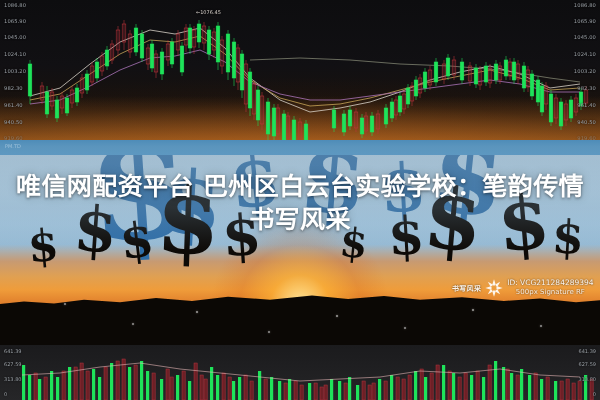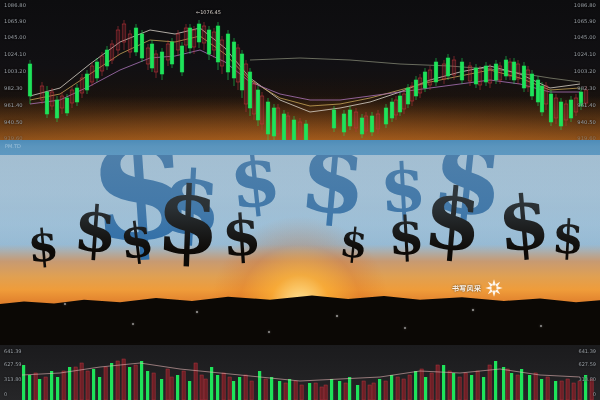--- a/index.html
+++ b/index.html
@@ -677,36 +677,44 @@
     <div class="sparkle" style="left:132px;top:168px;width:2px;height:2px;"></div>
     <div class="sparkle" style="left:196px;top:156px;width:1.6px;height:1.6px;"></div>
     <div class="sparkle" style="left:268px;top:176px;width:2px;height:2px;"></div>
     <div class="sparkle" style="left:336px;top:160px;width:1.6px;height:1.6px;"></div>
     <div class="sparkle" style="left:404px;top:172px;width:2px;height:2px;"></div>
     <div class="sparkle" style="left:472px;top:154px;width:1.6px;height:1.6px;"></div>
     <div class="sparkle" style="left:540px;top:170px;width:2px;height:2px;"></div>
 
     <div class="hero-scrim"></div>
 
+    <div class="title-wrap">
+      <div class="title-line">唯信网配资平台 巴州区白云台实验学校：笔韵传情</div>
+      <div class="title-line">书写风采</div>
+    </div>
   </div>
 
   <div class="watermark">
     <span class="wm-cn">书写风采</span>
     <svg class="wm-star" viewBox="0 0 24 24">
       <g fill="#ffffff">
         <path d="M12 1.6 L14.1 8.2 L12 9.4 L9.9 8.2 Z"></path>
         <path d="M22.4 12 L15.8 14.1 L14.6 12 L15.8 9.9 Z"></path>
         <path d="M12 22.4 L9.9 15.8 L12 14.6 L14.1 15.8 Z"></path>
         <path d="M1.6 12 L8.2 9.9 L9.4 12 L8.2 14.1 Z"></path>
         <path d="M19.4 4.6 L16.1 10.5 L14.2 9.8 L14.0 7.6 Z"></path>
         <path d="M19.4 19.4 L13.5 16.1 L14.2 14.2 L16.4 14.0 Z"></path>
         <path d="M4.6 19.4 L7.9 13.5 L9.8 14.2 L10.0 16.4 Z"></path>
         <path d="M4.6 4.6 L10.5 7.9 L9.8 9.8 L7.6 10.0 Z"></path>
       </g>
     </svg>
+    <span class="wm-text">
+      <span>ID: VCG211284289394</span>
+      <span class="sub">500px Signature RF</span>
+    </span>
   </div>
 
   <div class="vol-panel">
     <svg class="vol-svg" viewBox="0 0 600 55" preserveAspectRatio="none">
       <g>
         <g fill="#1ee35a">
           <rect x="22" y="20" width="3.2" height="35"></rect>
             <rect x="28" y="30" width="3.2" height="25"></rect>
           <rect x="38" y="34" width="3.2" height="21"></rect>
             <rect x="50" y="26" width="3.2" height="29"></rect>

